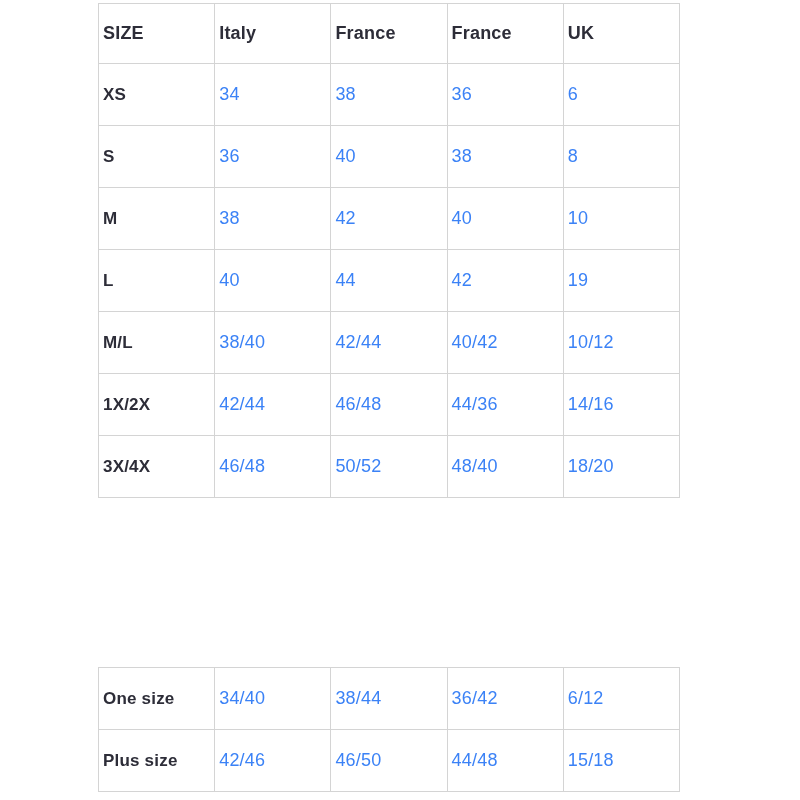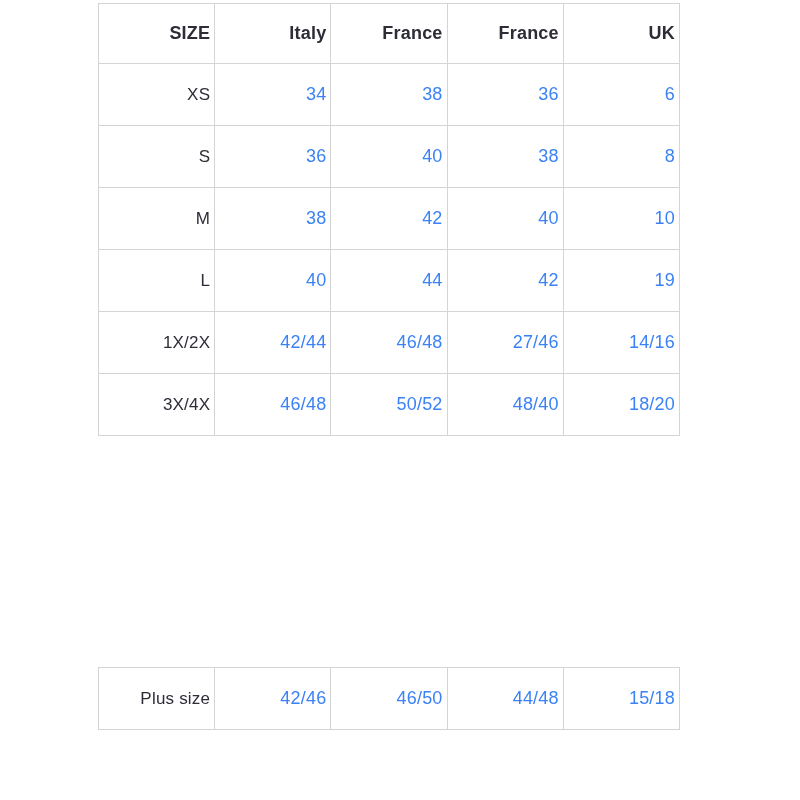--- a/index.html
+++ b/index.html
@@ -29,38 +29,38 @@
   }
   .extra-table {
     position: absolute;
     left: 98px;
     top: 667px;
     width: 582px;
   }
   .size-table th,
   .size-table td {
     border: 1px solid #d4d4d4;
-    text-align: right;
+    text-align: left;
     vertical-align: middle;
     height: 62px;
     padding: 0 4px;
     font-size: 18px;
     letter-spacing: 0.2px;
   }
   .size-table th {
     font-weight: bold;
     color: #2d2d38;
     height: 60px;
   }
   .size-table td {
     font-weight: normal;
     color: #3b82f6;
   }
   .size-table td.size-label {
-    font-weight: normal;
+    font-weight: bold;
     color: #2d2d38;
     font-size: 17px;
   }
 </style>
 </head>
 <body>
 
 <div class="page">
 
   <table class="size-table main-table">
@@ -96,39 +96,53 @@
           <td>10</td>
         </tr>
         <tr>
           <td class="size-label">L</td>
           <td>40</td>
           <td>44</td>
           <td>42</td>
           <td>19</td>
         </tr>
         <tr>
+          <td class="size-label">M/L</td>
+          <td>38/40</td>
+          <td>42/44</td>
+          <td>40/42</td>
+          <td>10/12</td>
+        </tr>
+        <tr>
           <td class="size-label">1X/2X</td>
           <td>42/44</td>
           <td>46/48</td>
-          <td>27/46</td>
+          <td>44/36</td>
           <td>14/16</td>
         </tr>
         <tr>
           <td class="size-label">3X/4X</td>
           <td>46/48</td>
           <td>50/52</td>
           <td>48/40</td>
           <td>18/20</td>
         </tr>
       </tbody>
   </table>
 
   <table class="size-table extra-table">
     <tbody id="extra-body">
         <tr>
+          <td class="size-label">One size</td>
+          <td>34/40</td>
+          <td>38/44</td>
+          <td>36/42</td>
+          <td>6/12</td>
+        </tr>
+        <tr>
           <td class="size-label">Plus size</td>
           <td>42/46</td>
           <td>46/50</td>
           <td>44/48</td>
           <td>15/18</td>
         </tr>
       </tbody>
   </table>
 
 </div>

